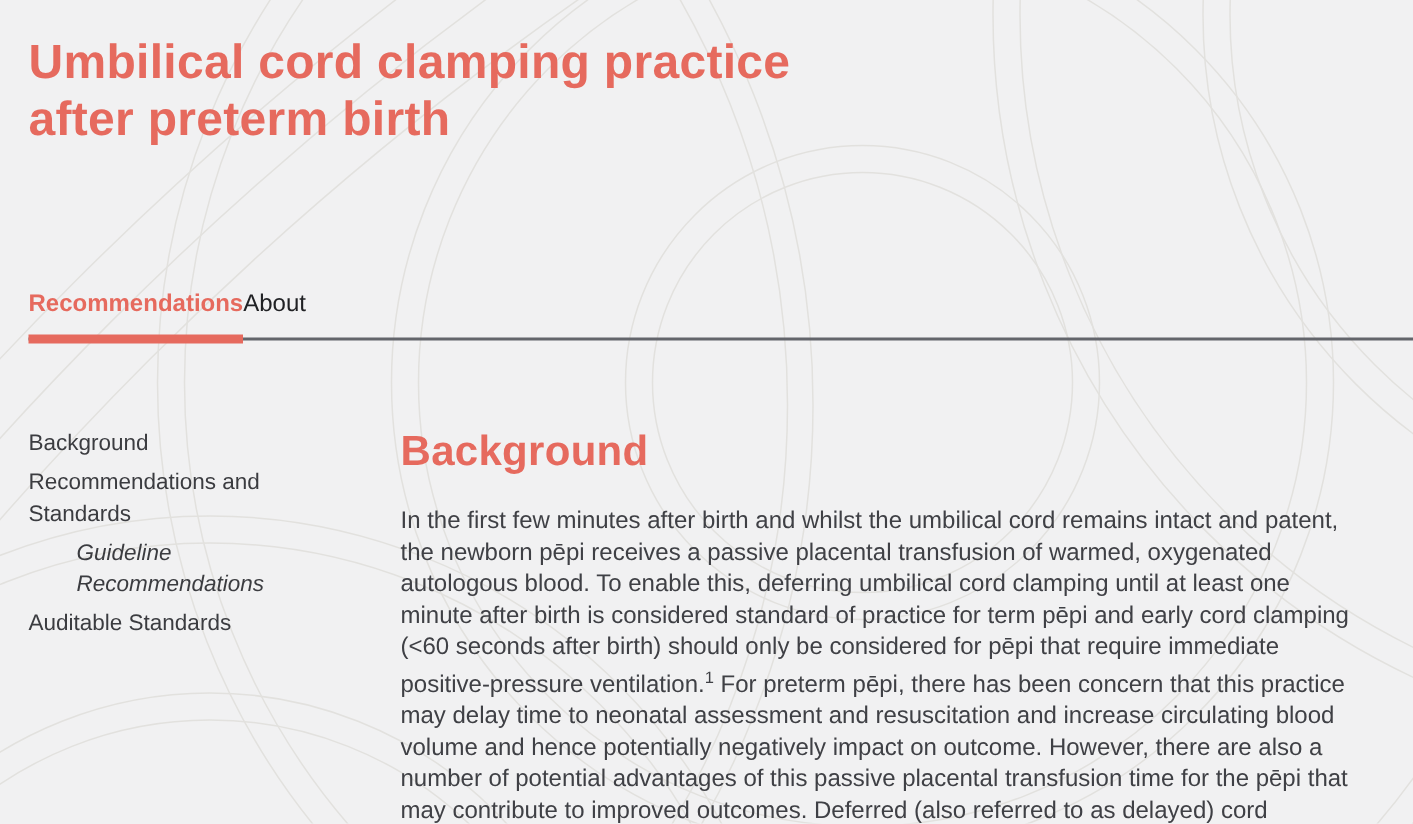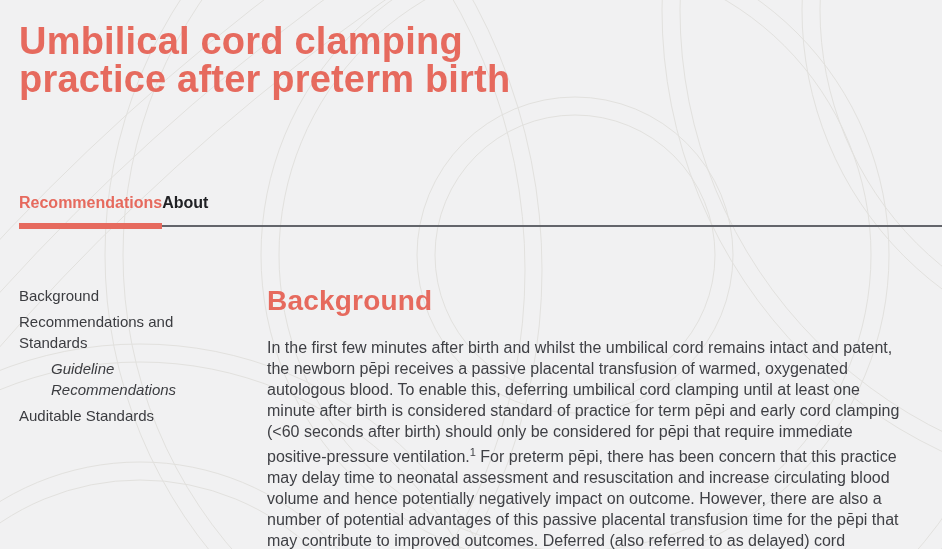--- a/index.html
+++ b/index.html
@@ -22,38 +22,38 @@
     pointer-events: none;
   }
   .page {
     position: relative;
     z-index: 1;
   }
   .page-title {
     margin: 0;
     padding: 22px 0 0 19px;
     width: 580px;
-    font-size: 38px;
+    font-size: 32px;
     line-height: 38px;
     font-weight: 700;
     color: #E66A5E;
     letter-spacing: 0.2px;
   }
   .tabbar {
     margin: 96px 0 0 19px;
     display: flex;
     border-bottom: 2px solid #63656B;
   }
   .tab {
     position: relative;
     font-size: 16px;
     padding-bottom: 13px;
     cursor: pointer;
     color: #202124;
-    font-weight: 700;
+    font-weight: 400;
   }
   .tab.active {
     color: #E66A5E;
     font-weight: 700;
   }
   .tab.active::after {
     content: "";
     position: absolute;
     left: 0;
     right: 0;

